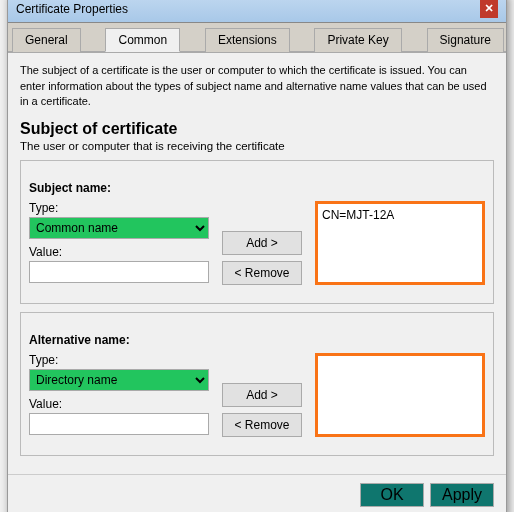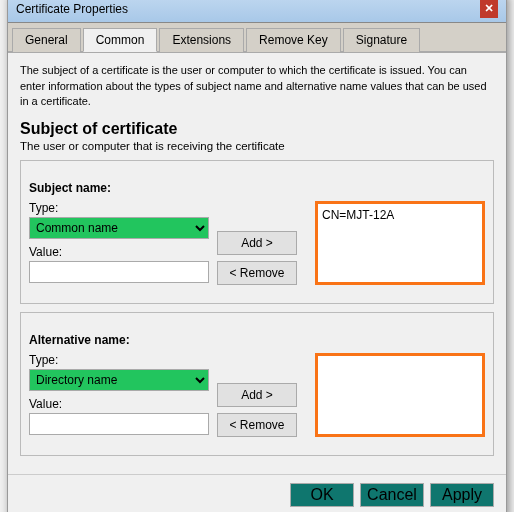--- a/index.html
+++ b/index.html
@@ -45,20 +45,21 @@
       align-items: center;
       justify-content: center;
       font-weight: bold;
     }
     .tabs {
       display: flex;
       background: #d4d0c8;
       border-bottom: 2px solid #aaa;
       padding-top: 4px;
       padding-left: 4px;
+      justify-content: space-between;
     }
     .tab {
       padding: 4px 12px;
       background: #d4d0c8;
       border: 1px solid #aaa;
       border-bottom: none;
       cursor: pointer;
       font-size: 12px;
       margin-right: 2px;
       position: relative;
@@ -98,20 +99,21 @@
     .left-panel {
       flex: 0 0 180px;
     }
     .middle-panel {
       flex: 0 0 90px;
       display: flex;
       flex-direction: column;
       justify-content: center;
       gap: 6px;
       padding-top: 30px;
+      align-items: center;
     }
     .right-panel {
       flex: 1;
       border: 3px solid #f97316;
       background: white;
       min-height: 80px;
       padding: 4px;
       font-size: 12px;
     }
     .field-label {
@@ -189,21 +191,21 @@
 
   <div class="titlebar">
     <span class="titlebar-title">Certificate Properties</span>
     <button class="close-btn">✕</button>
   </div>
 
   <div class="tabs">
     <div class="tab">General</div>
     <div class="tab active">Common</div>
     <div class="tab">Extensions</div>
-    <div class="tab">Remove Key</div>
+    <div class="tab">Private Key</div>
     <div class="tab">Signature</div>
   </div>
 
   <div class="content">
     <p class="description">The subject of a certificate is the user or computer to which the certificate is issued. You can enter information about the types of subject name and alternative name values that can be used in a certificate.</p>
 
     <div class="section-title">Subject of certificate</div>
     <div class="section-subtitle">The user or computer that is receiving the certificate</div>
 
     <div class="group-box">
@@ -253,16 +255,15 @@
           <button class="action-btn">Add &gt;</button>
           <button class="action-btn">&lt; Remove</button>
         </div>
         <div class="right-panel"></div>
       </div>
     </div>
   </div>
 
   <div class="footer">
     <button class="footer-btn">OK</button>
-    <button class="footer-btn">Cancel</button>
     <button class="footer-btn">Apply</button>
   </div>
 </div>
 
 </body></html>

